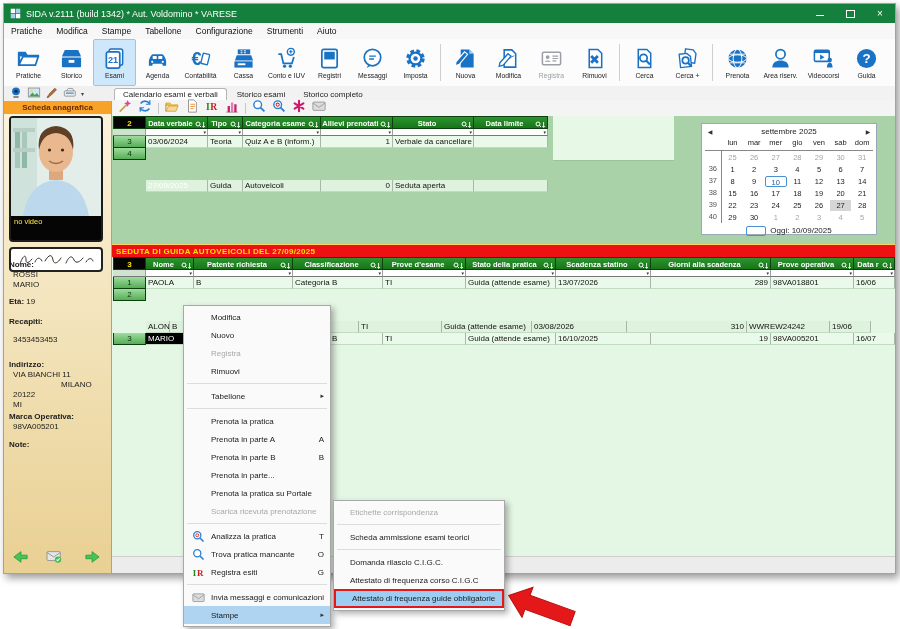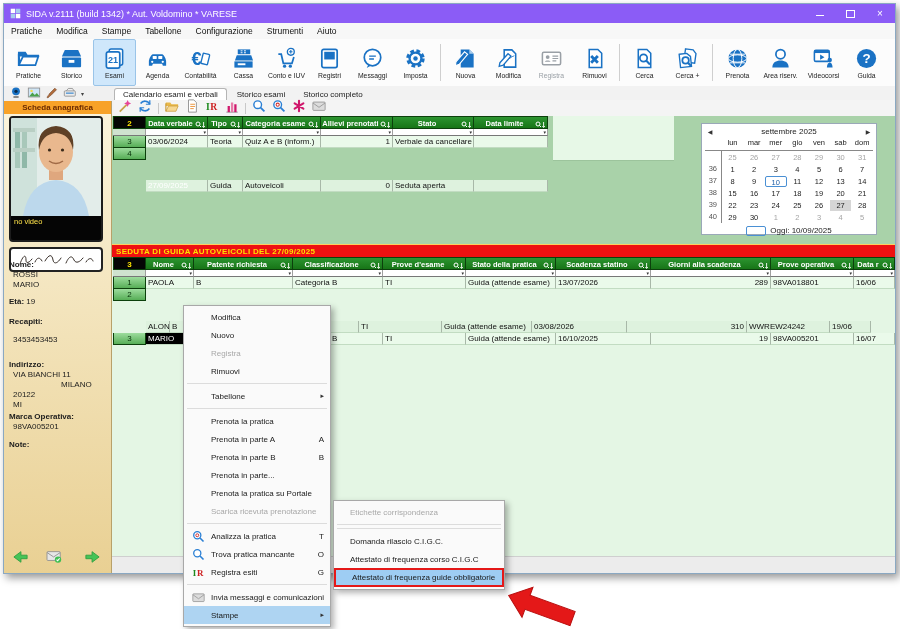--- a/index.html
+++ b/index.html
@@ -1,21 +1,21 @@
 <!DOCTYPE html>
 <html><head>
 <meta charset="utf-8">
 <style>
   html,body{margin:0;padding:0;background:#fff;}
   .shot{position:relative;width:900px;height:629px;background:#fff;overflow:hidden;
         font-family:"Liberation Sans","DejaVu Sans",sans-serif;-webkit-font-smoothing:antialiased;}
   .win{position:absolute;left:3px;top:3px;width:891px;height:569px;background:#f2f2f2;
        border:1px solid #8aa8c2;box-shadow:3px 4px 8px rgba(0,0,0,.4);overflow:hidden;}
   
-  .titlebar{position:absolute;left:0;top:0;right:0;height:19px;background:#8b5cf6;color:#fff;
+  .titlebar{position:absolute;left:0;top:0;right:0;height:19px;background:#15803d;color:#fff;
             display:flex;align-items:center;font-size:9px;}
   .titlebar .app-ico{margin:0 5px 0 6px;display:flex;}
   .titlebar .ttl{flex:1;white-space:nowrap;overflow:hidden;}
   .wbtn{width:30px;height:19px;display:flex;align-items:center;justify-content:center;color:#fff;font-size:10px;}
   .wbtn .sq{width:7px;height:6px;border:1px solid #fff;}
   .wbtn .mn{width:8px;border-top:1px solid #fff;display:block;margin-top:4px;}
   
   .menubar{position:absolute;left:0;top:19px;right:0;height:16px;background:#f7f7f7;border-bottom:1px solid #e3e3e3;
            display:flex;align-items:center;font-size:8.5px;color:#101010;}
   .menubar span{padding:0 7px;}
@@ -846,20 +846,23 @@
         <span class="ig"></span>
         <span class="lbl">Stampe</span>
         <span class="sub">▸</span>
       </div>
     </div>
   <div class="menu submenu" id="submenu" style="left:333px;top:500px;width:172px;">
       <div class="mi dis">
         <span class="lbl">Etichette corrispondenza</span>
       </div>
       <div class="msep"></div>
+      <div class="mi">
+        <span class="lbl">Scheda ammissione esami teorici</span>
+      </div>
       <div class="msep"></div>
       <div class="mi">
         <span class="lbl">Domanda rilascio C.I.G.C.</span>
       </div>
       <div class="mi">
         <span class="lbl">Attestato di frequenza corso C.I.G.C</span>
       </div>
       <div class="mi hl redbox">
         <span class="lbl">Attestato di frequenza guide obbligatorie</span>
       </div>

